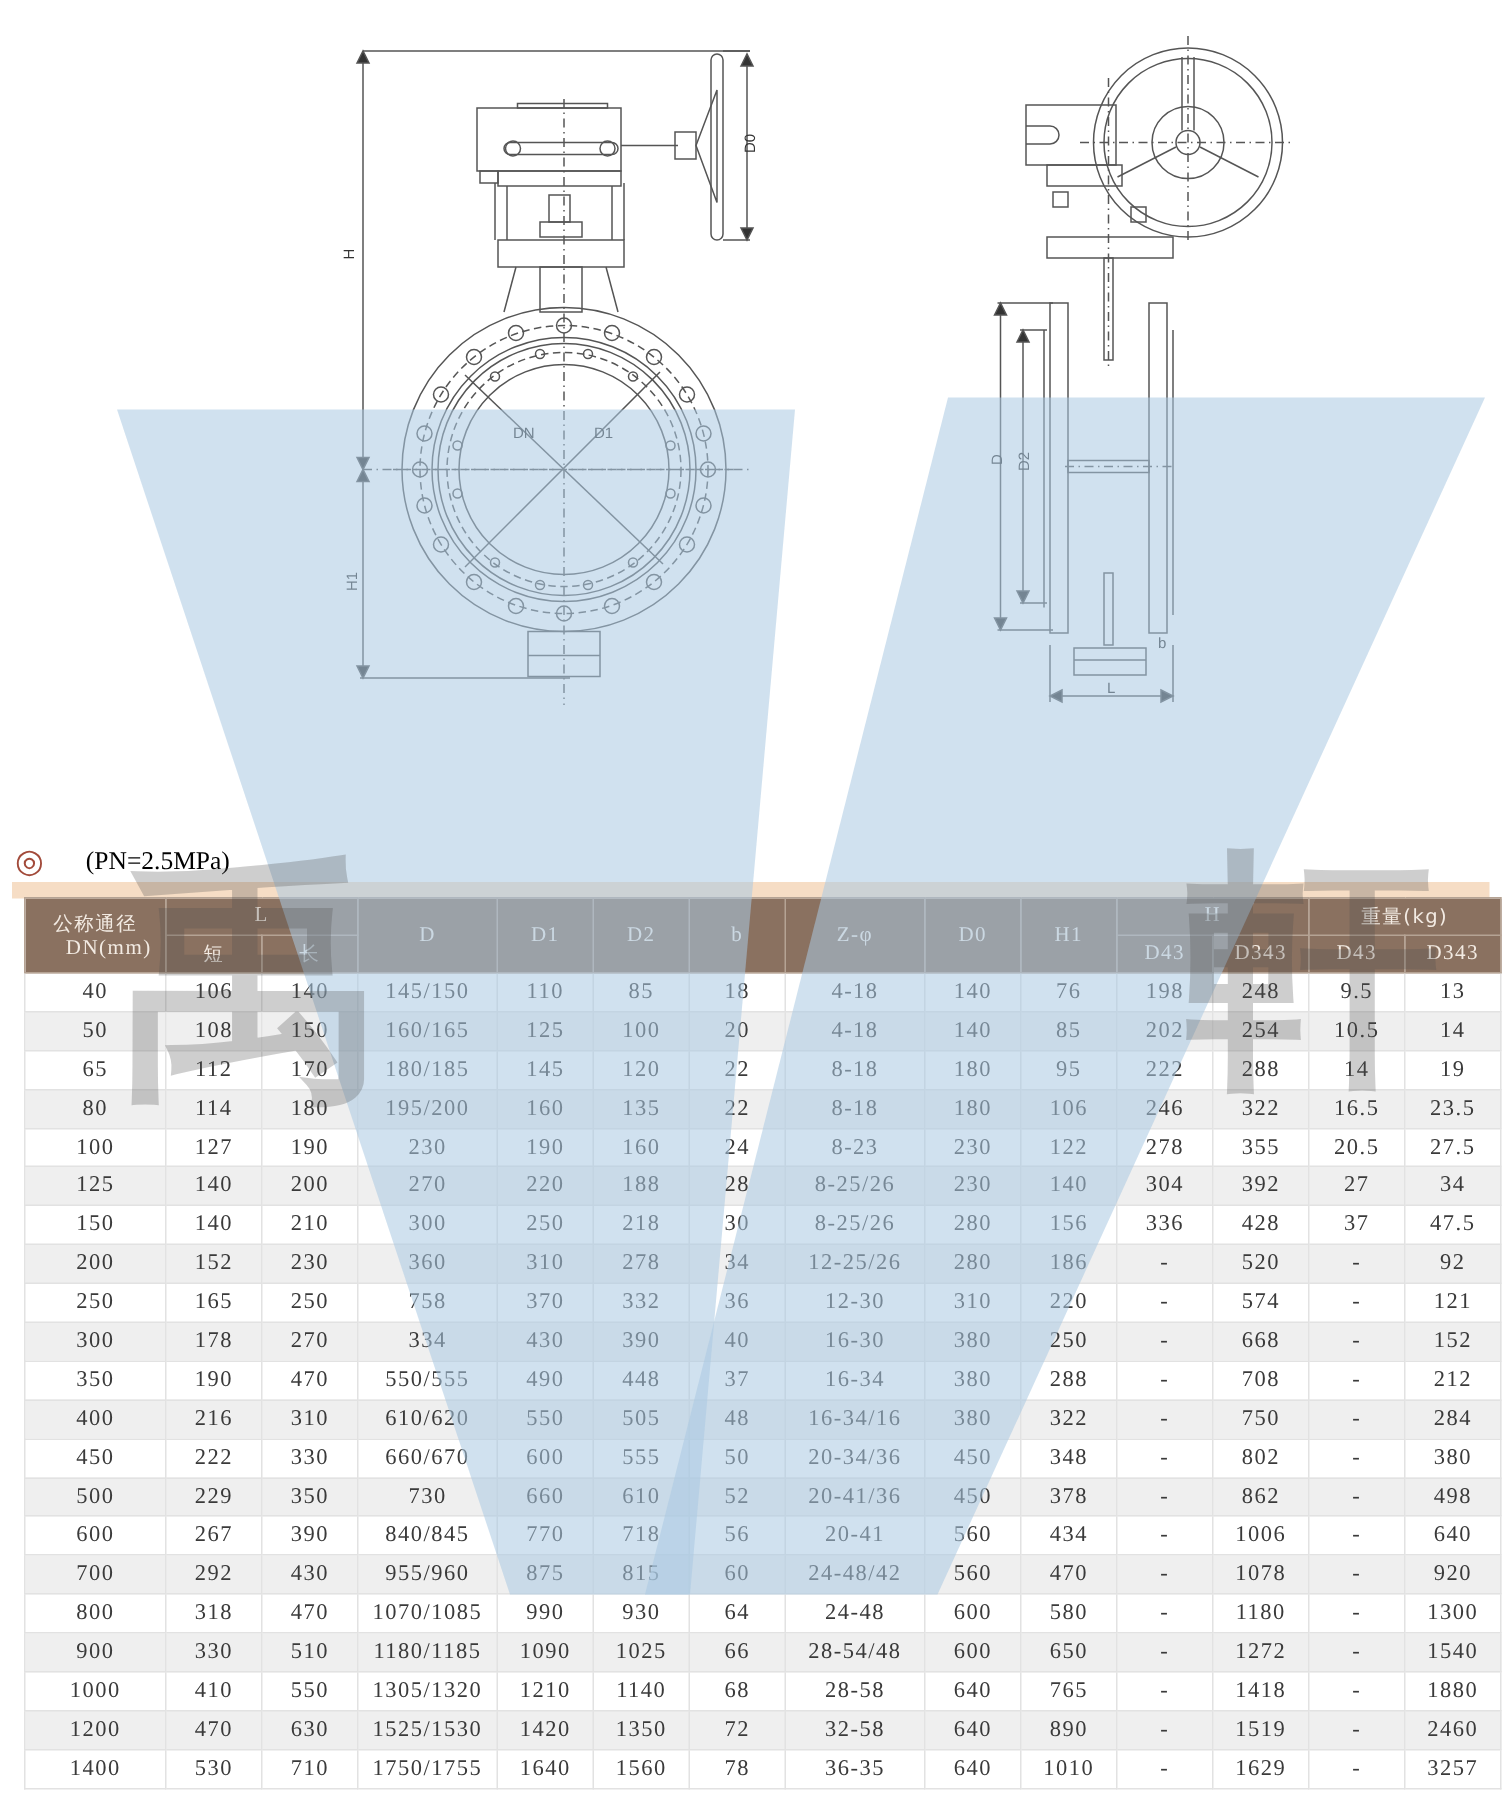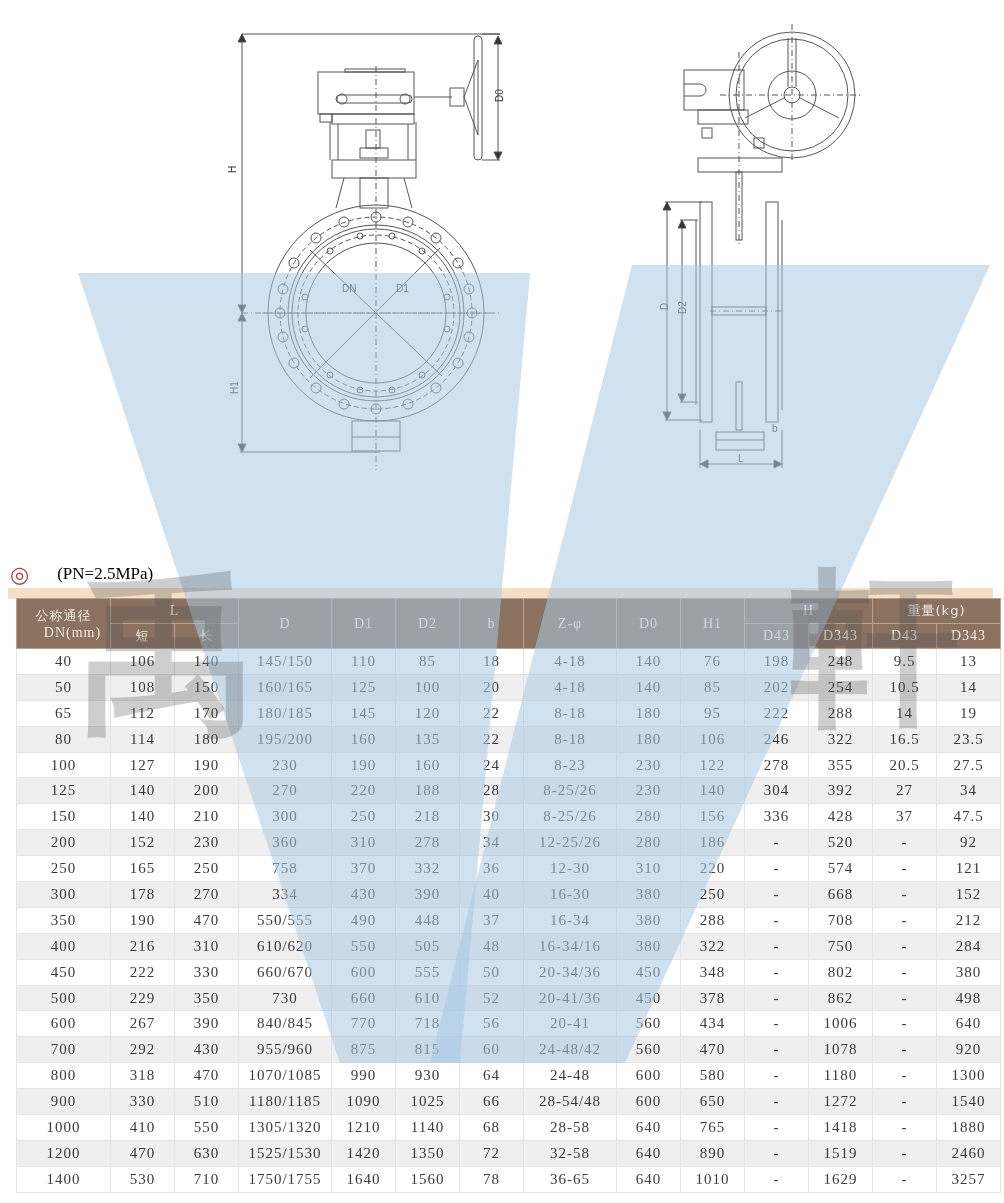--- a/index.html
+++ b/index.html
@@ -560,21 +560,21 @@
         <td>2460</td>
       </tr>
       <tr class="odd">
         <td>1400</td>
         <td>530</td>
         <td>710</td>
         <td>1750/1755</td>
         <td>1640</td>
         <td>1560</td>
         <td>78</td>
-        <td>36-65</td>
+        <td>36-35</td>
         <td>640</td>
         <td>1010</td>
         <td>-</td>
         <td>1629</td>
         <td>-</td>
         <td>3257</td>
       </tr>
     </tbody>
 </table>
 

